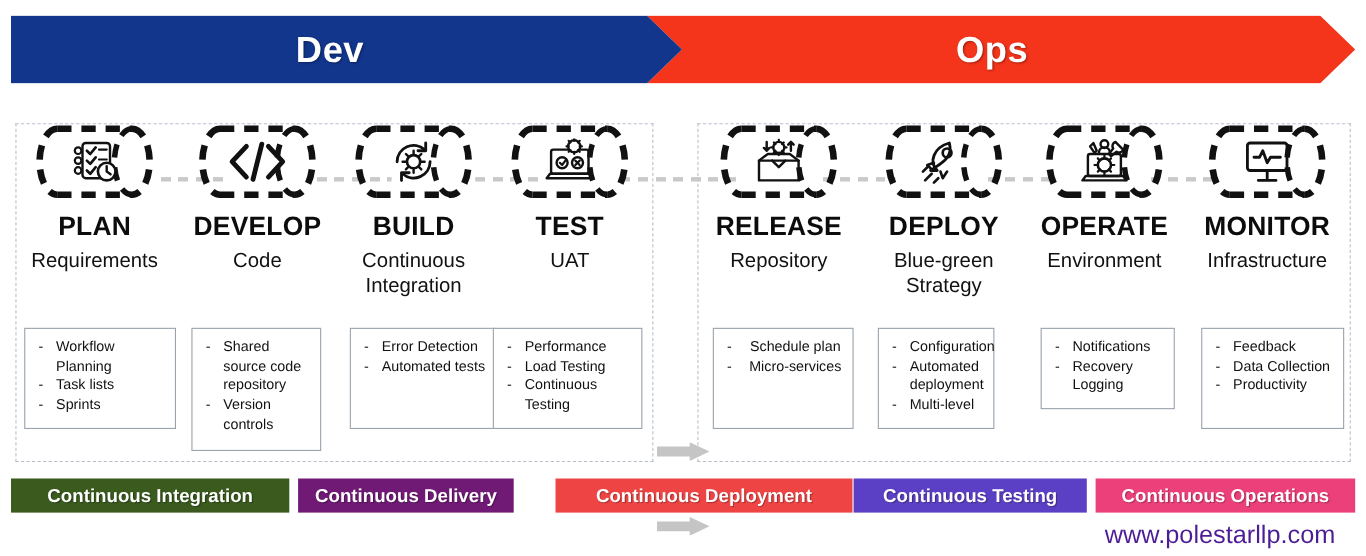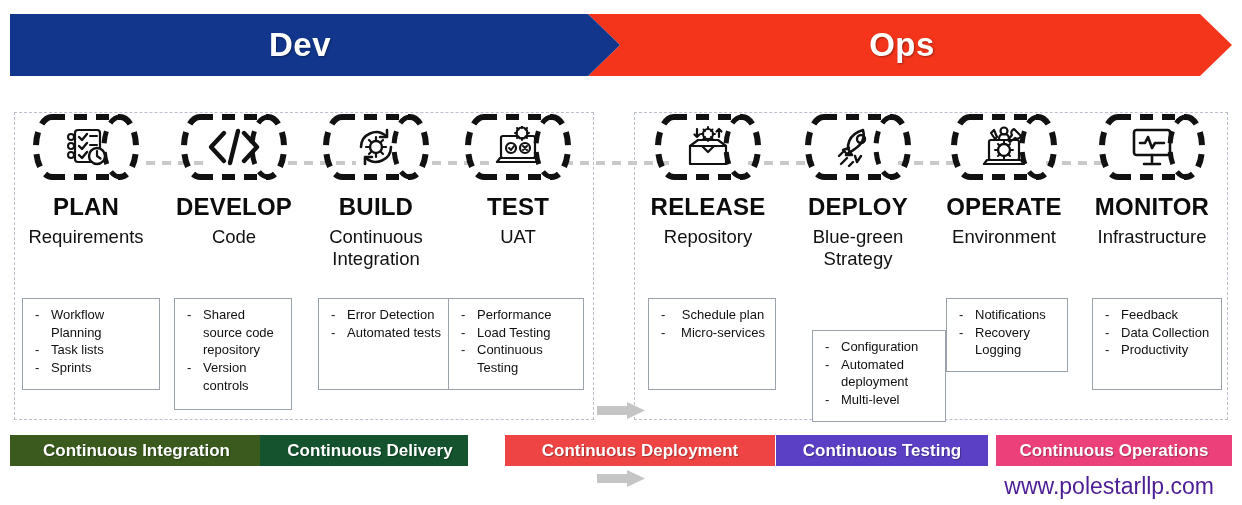--- a/index.html
+++ b/index.html
@@ -260,21 +260,21 @@
             <svg width="46" height="42" viewBox="0 0 46 42">
               <path d="M17 29C9 21 14 8 28 4c4 14-9 19-17 25z" stroke-width="2.6" stroke="#111" fill="none" stroke-linecap="round" stroke-linejoin="round"></path>
               <circle cx="26" cy="13" r="4" stroke-width="2.4" stroke="#111" fill="none" stroke-linecap="round" stroke-linejoin="round"></circle>
               <path d="M14 22l-6 2 4 4M20 30l2 6 4-6" stroke-width="2.4" stroke="#111" fill="none" stroke-linecap="round" stroke-linejoin="round"></path>
               <path d="M6 38l6-6M4 30l4-4M14 40l4-4" stroke-width="2.4" stroke="#111" fill="none" stroke-linecap="round" stroke-linejoin="round"></path>
             </svg>
           </div>
         </div>
         <div class="stage-title">DEPLOY</div>
         <div class="stage-sub">Blue-green Strategy</div>
-        <div class="note" style="left: 28px; top: 186px; width: 134px; min-height: 92px; margin-top: 32px;">
+        <div class="note" style="left: 14px; top: 186px; width: 106px; min-height: 92px;">
           <ul>
             <li>Configuration</li>
             <li>Automated deployment</li>
             <li>Multi-level</li>
           </ul>
         </div>
       </div>
       <div class="stage" style="left: 930px;">
         <div class="icon-frame">
           <svg width="112" height="70" viewBox="0 0 112 70" fill="none">
@@ -331,19 +331,19 @@
             <li>Data Collection</li>
             <li>Productivity</li>
           </ul>
         </div>
       </div>
     </div>
 </div>
 
 <div class="legend" id="legend">
     <div class="legend-item" style="left: 0px; width: 253px; background: rgb(58, 90, 30);">Continuous Integration</div>
-    <div class="legend-item" style="left: 250px; width: 196px; background: #14532d; padding-left: 12px;">Continuous Delivery</div>
+    <div class="legend-item" style="left: 261px; width: 196px; background: #701a75;">Continuous Delivery</div>
     <div class="legend-item" style="left: 495px; width: 270px; background: #ef4444;">Continuous Deployment</div>
     <div class="legend-item" style="left: 766px; width: 212px; background: rgb(91, 63, 196);">Continuous Testing</div>
     <div class="legend-item" style="left: 986px; width: 236px; background: rgb(236, 64, 122);">Continuous Operations</div>
   </div>
 
 <div class="site-url">www.polestarllp.com</div>
 
 </body></html>

